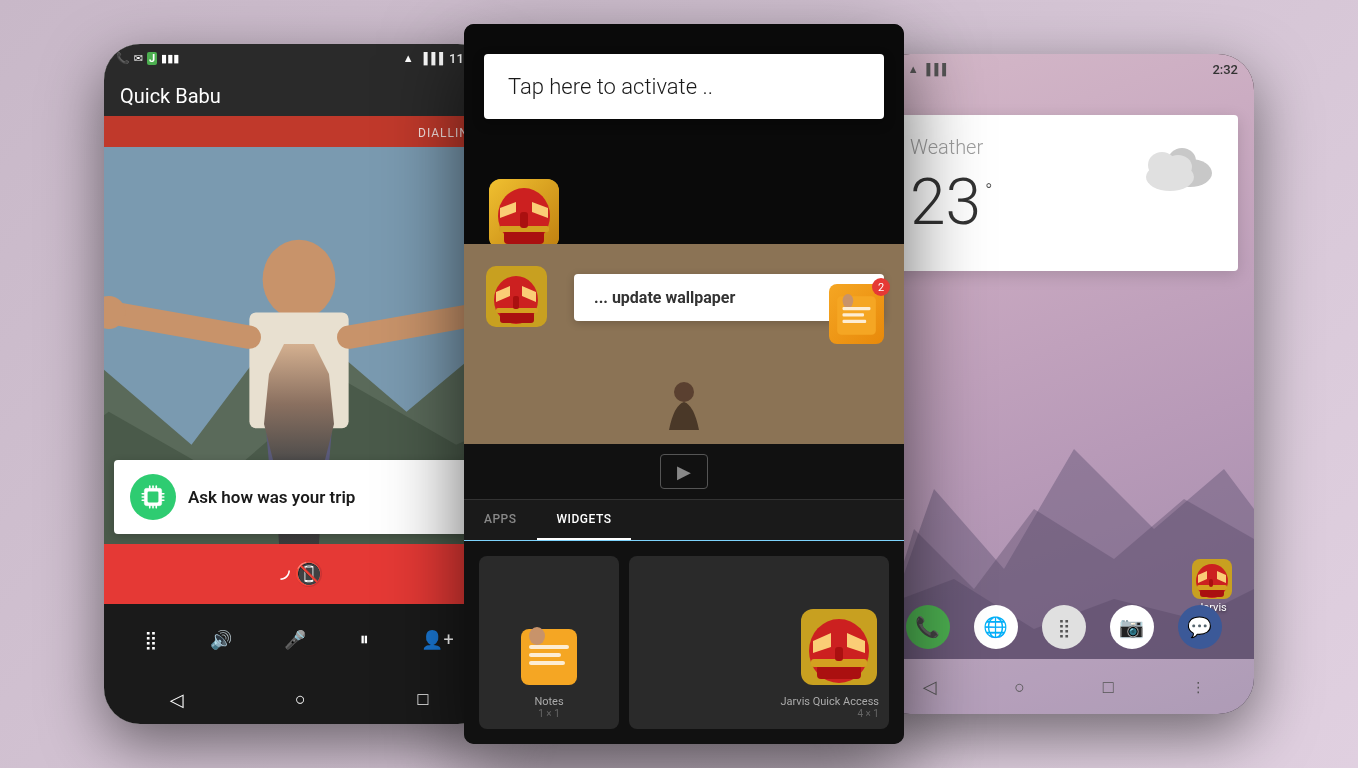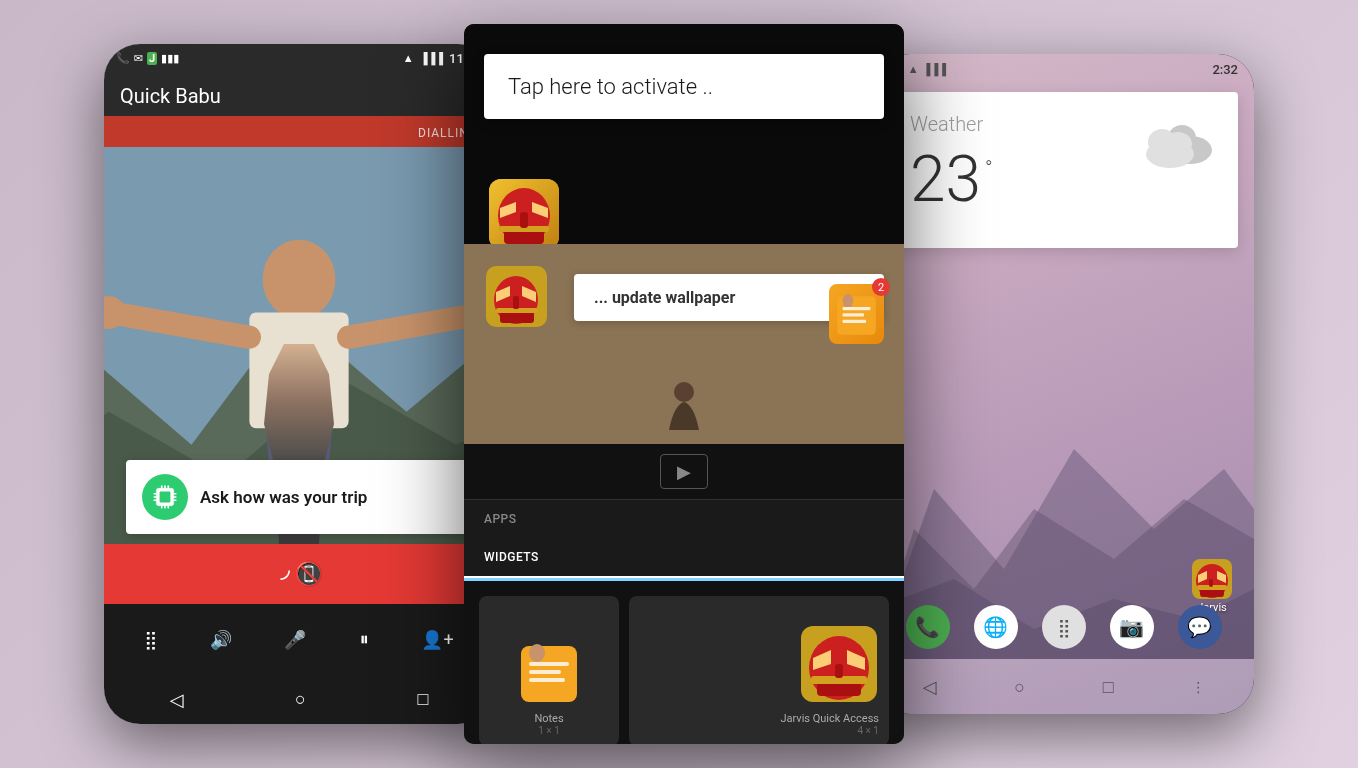--- a/index.html
+++ b/index.html
@@ -101,21 +101,21 @@
       flex: 1;
       background: linear-gradient(180deg, #8ba4c0 0%, #5a7a9a 30%, #c4a882 60%, #8a8a7a 100%);
       position: relative;
       overflow: hidden;
       min-height: 0;
     }
 
     .notification-card {
       position: absolute;
       bottom: 10px;
-      left: 22px;
+      left: 10px;
       right: 10px;
       background: white;
       border-radius: 4px;
       padding: 14px 16px;
       display: flex;
       align-items: center;
       gap: 12px;
       box-shadow: 0 2px 8px rgba(0,0,0,0.2);
     }
 
@@ -281,23 +281,22 @@
 
     .play-icon-area {
       display: flex;
       justify-content: center;
       padding: 10px;
       border-bottom: 1px solid #333;
     }
 
     .tabs-row {
       display: flex;
-      border-bottom: 3px solid #7dd3fc;
+      border-bottom: 1px solid #7dd3fc;
       background: #1a1a1a;
-      flex-direction: column;
     }
 
     .tab-item {
       padding: 12px 20px;
       color: #888;
       font-size: 12px;
       font-weight: 500;
       letter-spacing: 0.5px;
     }
 
@@ -376,21 +375,21 @@
       align-items: center;
     }
 
     .status-bar-3 .time-3 {
       color: #333;
       font-size: 13px;
       font-weight: 500;
     }
 
     .weather-card {
-      margin: 8px 16px;
+      margin: 31px 16px;
       background: white;
       border-radius: 4px;
       padding: 20px;
       box-shadow: 0 4px 16px rgba(0,0,0,0.15);
       position: relative;
       z-index: 2;
     }
 
     .weather-title {
       color: #9e9e9e;

